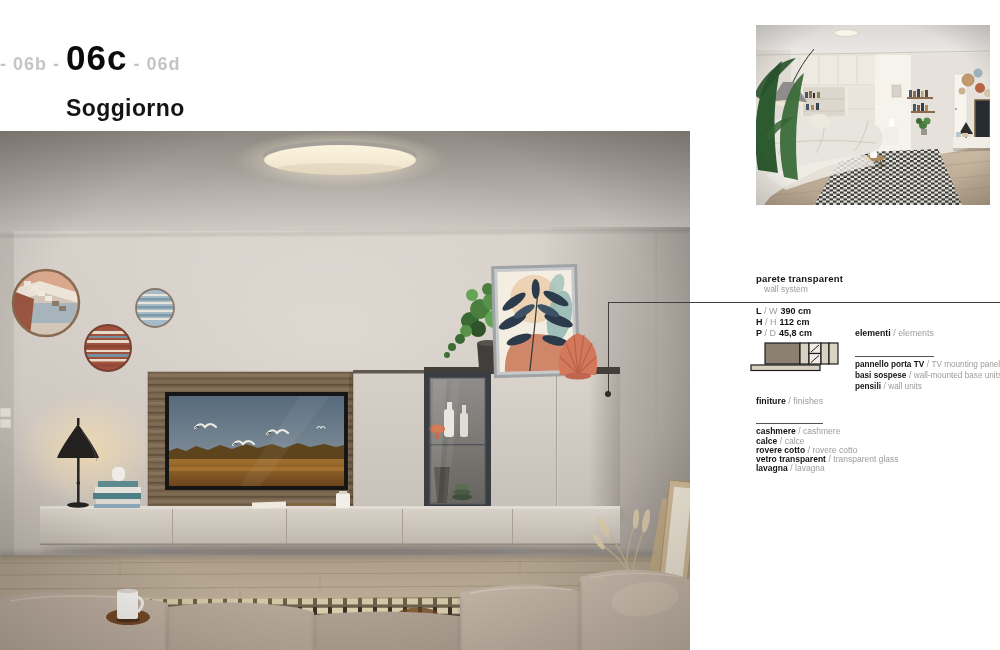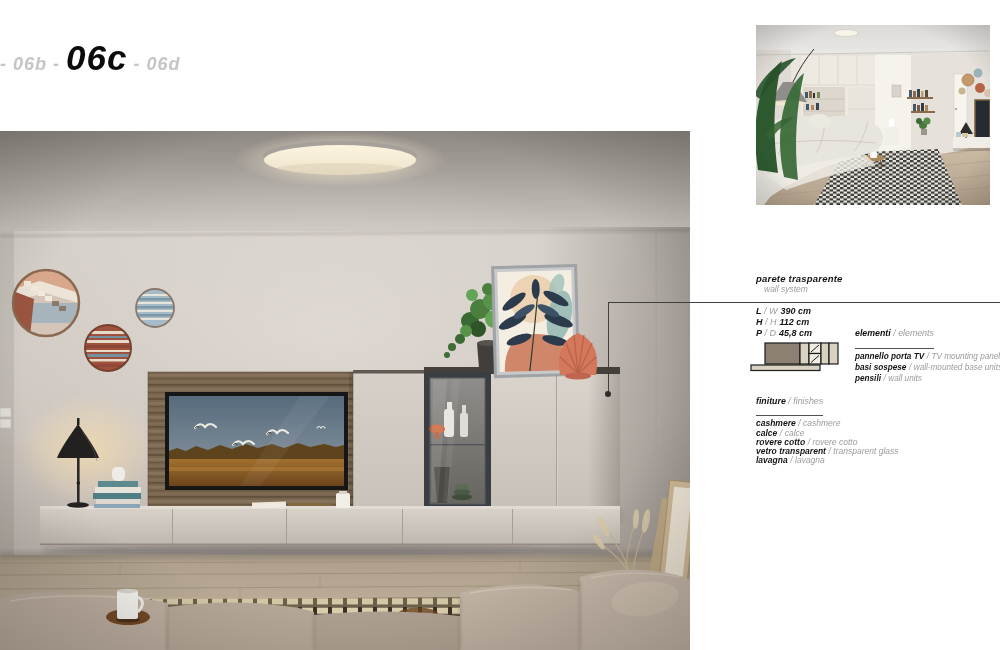--- a/index.html
+++ b/index.html
@@ -1,38 +1,38 @@
 <!DOCTYPE html>
 <html><head>
 <meta charset="utf-8">
 <style>
   html,body{margin:0;padding:0;background:#ffffff;}
   body{width:1000px;height:650px;overflow:hidden;font-family:"Liberation Sans",sans-serif;}
-  .page{position:relative;width:1000px;height:488px;background:#fff;font-style:italic;}
+  .page{position:relative;width:1000px;height:488px;background:#fff;}
   .abs{position:absolute;}
 
   
   .header{position:absolute;left:0;top:22px;}
   .nav-line{display:flex;align-items:baseline;}
   .nav-dim{font-size:18px;color:#c7c5c3;font-weight:600;letter-spacing:1px;white-space:pre;}
   .nav-cur{font-size:35px;color:#0b0b0b;font-weight:700;letter-spacing:1px;margin:16px 6px;}
   .title-it{margin:1px 0 0 66px;font-size:23px;font-weight:700;color:#141414;letter-spacing:.4px;}
   .title-en{margin:1px 0 0 66px;font-size:23px;font-weight:400;color:#3f3f3f;letter-spacing:.4px;}
 
   
   .main-photo{position:absolute;left:0;top:131px;width:690px;height:519px;}
   .thumb-photo{position:absolute;left:756px;top:25px;width:234px;height:180px;}
 
   
   .spec{position:absolute;font-size:8.5px;color:#141414;line-height:11px;}
   .b{font-weight:700;color:#141414;}
   .g{color:#9b9b9b;}
   .sep{color:#9b9b9b;margin:0 2.5px;}
   .val{font-weight:700;color:#141414;margin-left:3px;}
-  .uline{display:inline-block;border-bottom:1px solid #55524e;padding-bottom:9px;margin-bottom:2px;white-space:nowrap;}
+  .uline{display:inline-block;border-bottom:1px solid #55524e;padding-bottom:17px;margin-bottom:2px;white-space:nowrap;}
   #product-name{left:756px;top:273px;}
   #product-name .nm-it{font-size:9.5px;font-weight:700;letter-spacing:.2px;line-height:11px;}
   #product-name .nm-en{font-size:8.5px;color:#9b9b9b;line-height:10px;margin-left:8px;}
   #callout-h{left:608px;top:302px;width:392px;height:1px;background:#3f3f3f;}
   #callout-v{left:608px;top:302px;width:1px;height:92px;background:#3f3f3f;}
   #callout-dot{left:605px;top:391px;width:6px;height:6px;border-radius:50%;background:#2c2c2c;}
   #dims{left:756px;top:306px;font-size:9px;line-height:11px;}
   #diagram{left:750px;top:341px;}
   #elements{left:855px;top:328px;font-size:8.2px;line-height:11px;white-space:nowrap;}
   #elements .uline{font-size:8.8px;}
@@ -43,20 +43,21 @@
 <body>
 
 <div class="page">
 
   <div class="header">
     <div class="nav-line">
       <span class="nav-dim">- 06b -</span>
       <span class="nav-cur">06c</span>
       <span class="nav-dim">- 06d</span>
     </div>
+    <div class="title-it">Soggiorno</div>
   </div>
 
   <svg class="main-photo" viewBox="0 0 690 519" preserveAspectRatio="none">
     <defs>
       <linearGradient id="gCeil" x1="0" y1="0" x2="0" y2="1">
           <stop offset="0" stop-color="#8e8882"></stop>
           <stop offset="1" stop-color="#cdc7c1"></stop>
         </linearGradient>
       <linearGradient id="gWall" x1="0" y1="0" x2="0" y2="1">
           <stop offset="0" stop-color="#d7d1cb"></stop>
@@ -597,21 +598,21 @@
     <g>
       <path d="M2,145 C-6,95 4,52 26,36 C18,70 16,105 22,148 Z" fill="#2e5a30"></path>
       <path d="M28,152 C18,104 28,64 48,48 C40,84 38,120 42,155 Z" fill="#3b6c39" fill-opacity=".95"></path>
       <path d="M-2,70 C8,48 24,36 40,33 C26,47 12,60 4,74 Z" fill="#27512b" fill-opacity=".9"></path>
       <path d="M10,110 C16,98 28,92 38,92 C28,100 18,108 14,116 Z" fill="#356332" fill-opacity=".85"></path>
     </g>
     <rect x="0" y="0" width="234" height="180" fill="url(#tvig)"></rect>
   </svg>
 
   <div class="spec" id="product-name">
-    <div class="nm-it">parete trasparente</div>
+    <div class="nm-it">parete transparent</div>
     <div class="nm-en">wall system</div>
   </div>
 
   <div class="abs" id="callout-h"></div>
   <div class="abs" id="callout-v"></div>
   <div class="abs" id="callout-dot"></div>
 
   <div class="spec" id="dims">
     <div>
       <span class="b">L</span><span class="sep">/</span><span class="g">W</span><span class="val">390 cm</span>

